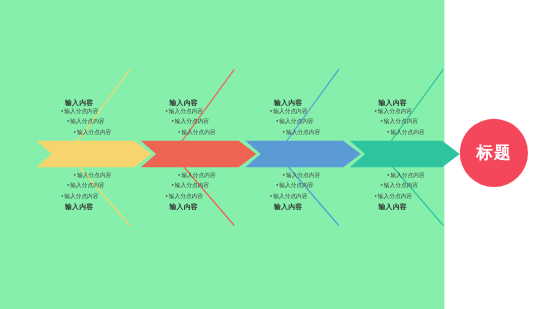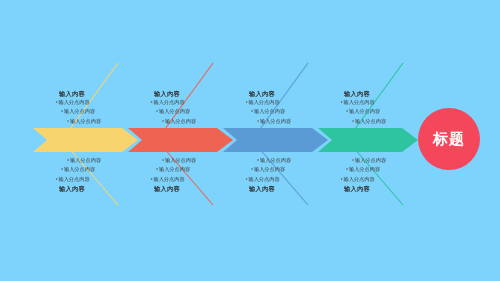--- a/index.html
+++ b/index.html
@@ -2,21 +2,21 @@
 <html><head>
 <meta charset="utf-8">
 <style>
   html,body{margin:0;padding:0;}
   body{
     width:500px;height:281px;
     background:#ffffff;
     font-family:"DejaVu Sans","Liberation Sans",sans-serif;
     overflow:hidden;
   }
-  #stage{position:relative;width:500px;height:281px;background:#7dd3fc;}
+  #stage{position:relative;width:404px;height:281px;background:#86efac;}
 
   
   #bones{position:absolute;left:0;top:0;width:500px;height:281px;}
 
   
   .col{position:absolute;width:104px;text-align:center;}
   .col .head{
     font-size:6.2px;font-weight:bold;color:#2f2f2f;
     letter-spacing:.3px;line-height:9px;white-space:nowrap;
   }

